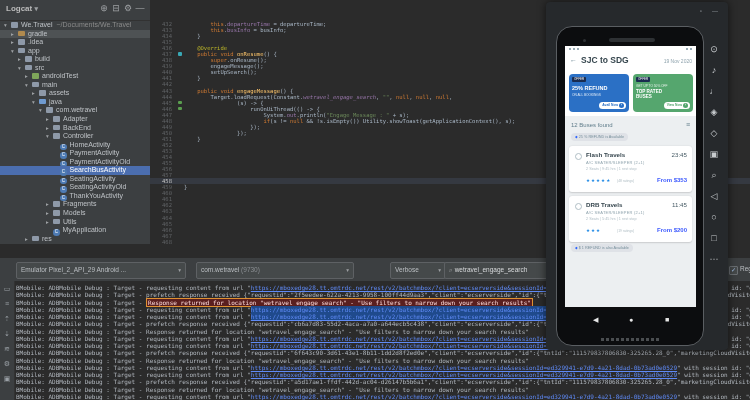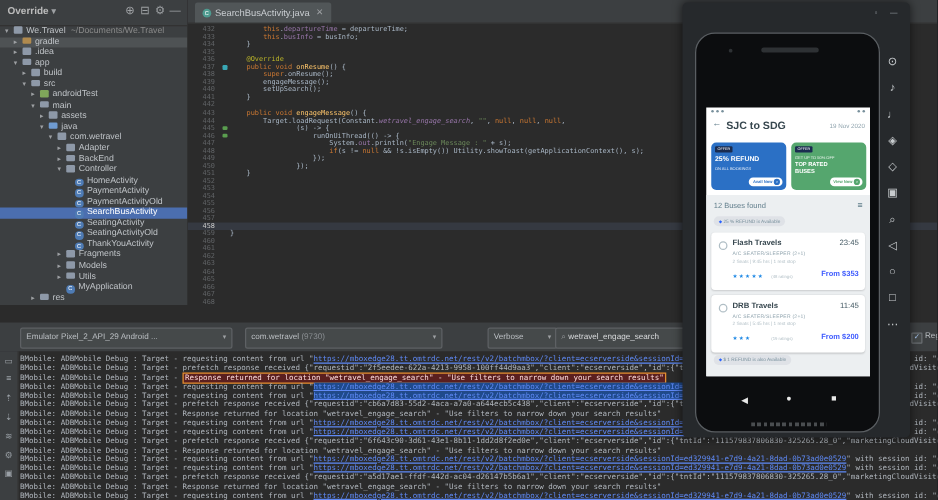--- a/index.html
+++ b/index.html
@@ -65,21 +65,21 @@
   
   .emu{left:546px;top:2px;width:182px;height:348px;background:#26292c;border-radius:4px;z-index:20;
        box-shadow:0 0 8px rgba(0,0,0,.6);}
   .emu .wc{position:absolute;top:6px;font-size:6px;color:#9aa0a6;}
   #emutools{position:absolute;right:2px;top:0;width:24px;height:348px;}
   .eic{position:absolute;left:0;width:24px;text-align:center;font-size:9px;color:#c7cbce;}
   .phone{position:absolute;left:10px;top:24px;width:148px;height:320px;background:#0c0d0f;border:1.5px solid #5a5e62;
          border-radius:16px;box-sizing:border-box;}
   .camdot{position:absolute;left:26px;top:12px;width:3px;height:3px;border-radius:50%;background:#2e3134;}
   .speaker{position:absolute;left:52px;top:11px;width:46px;height:4px;border-radius:2px;background:#2e3134;}
-  .screen{position:absolute;left:8px;top:19px;width:131px;height:215px;background:#ffffff;overflow:hidden;margin-top:40px;}
+  .screen{position:absolute;left:8px;top:19px;width:131px;height:261px;background:#ffffff;overflow:hidden;}
   .sbdot{position:absolute;top:2px;width:2px;height:2px;border-radius:50%;background:#78909c;}
   .appbar-title{position:absolute;left:16px;top:9px;font-size:8.5px;font-weight:bold;color:#37474f;}
   .appbar-back{position:absolute;left:5px;top:10px;font-size:7px;color:#607d8b;}
   .appbar-date{position:absolute;right:4px;top:12px;font-size:5px;color:#90a4ae;}
   .promo{position:absolute;top:28px;width:60px;height:38px;border-radius:4px;}
   .promo .badge{position:absolute;left:3px;top:3px;background:#1a2c50;border-radius:1px;color:#fff;
                 font-size:3px;line-height:5px;padding:0 2px;}
   .promo .l1{position:absolute;left:3px;color:#fff;}
   .promo .l2{position:absolute;left:3px;color:rgba(255,255,255,.85);}
   .promo .pill{position:absolute;right:3px;bottom:3px;background:#fff;border-radius:4px;height:7px;line-height:7px;
@@ -125,21 +125,21 @@
       <div class="lr"><span>BMobile: ADBMobile Debug : Target - </span><span>Response returned for location "wetravel_engage_search" - "Use filters to narrow down your search results"</span></div>
       <div class="lr"><span>BMobile: ADBMobile Debug : Target - </span><span>requesting content from url "</span><span class="url">https://mboxedge28.tt.omtrdc.net/rest/v2/batchmbox/?client=ecserverside&amp;sessionId=ed329941-e7d9-4a21-8dad-0b73ad0e0529</span><span>" with session id: "ed329941-e7d9-4a21-8dad-0b73ad0e0529"</span></div>
       <div class="lr"><span>BMobile: ADBMobile Debug : Target - </span><span>requesting content from url "</span><span class="url">https://mboxedge28.tt.omtrdc.net/rest/v2/batchmbox/?client=ecserverside&amp;sessionId=ed329941-e7d9-4a21-8dad-0b73ad0e0529</span><span>" with session id: "ed329941-e7d9-4a21-8dad-0b73ad0e0529"</span></div>
       <div class="lr"><span>BMobile: ADBMobile Debug : Target - </span><span>prefetch response received {"requestid":"a5d17ae1-ffdf-442d-ac04-d26147b5b6a1","client":"ecserverside","id":{"tntId":"111579837806830-325265.28_0","marketingCloudVisitorId":"5479745278"</span></div>
       <div class="lr"><span>BMobile: ADBMobile Debug : Target - </span><span>Response returned for location "wetravel_engage_search" - "Use filters to narrow down your search results"</span></div>
       <div class="lr"><span>BMobile: ADBMobile Debug : Target - </span><span>requesting content from url "</span><span class="url">https://mboxedge28.tt.omtrdc.net/rest/v2/batchmbox/?client=ecserverside&amp;sessionId=ed329941-e7d9-4a21-8dad-0b73ad0e0529</span><span>" with session id: "ed329941-e7d9-4a21-8dad-0b73ad0e0529"</span></div>
     </div>
 
   <div class="abs project">
     <div class="pheader">
-      <span class="ttl"><span>Override</span> <span class="caret">▾</span></span>
+      <span class="ttl"><span>Logcat</span> <span class="caret">▾</span></span>
       <span id="pheadicons"></span>
     <span class="hic" style="left: 98px;">⊕</span><span class="hic" style="left: 110px;">⊟</span><span class="hic" style="left: 122px;">⚙</span><span class="hic" style="left: 134px;">—</span></div>
     <div id="tree">
         <div class="tr" style="padding-left: 4px;"><span class="ar">▾</span><span class="fold" style="background: rgb(142, 153, 168);"></span><span>We.Travel</span><span class="sfx">~/Documents/We.Travel</span></div>
         <div class="tr hov" style="padding-left: 11px;"><span class="ar">▸</span><span class="fold" style="background: rgb(176, 138, 78);"></span><span>gradle</span></div>
         <div class="tr" style="padding-left: 11px;"><span class="ar">▸</span><span class="fold" style="background: rgb(142, 153, 168);"></span><span>.idea</span></div>
         <div class="tr" style="padding-left: 11px;"><span class="ar">▾</span><span class="fold" style="background: rgb(142, 153, 168);"></span><span>app</span></div>
         <div class="tr" style="padding-left: 18px;"><span class="ar">▸</span><span class="fold" style="background: rgb(142, 153, 168);"></span><span>build</span></div>
         <div class="tr" style="padding-left: 18px;"><span class="ar">▾</span><span class="fold" style="background: rgb(142, 153, 168);"></span><span>src</span></div>
         <div class="tr" style="padding-left: 25px;"><span class="ar">▸</span><span class="fold" style="background: rgb(127, 166, 90);"></span><span>androidTest</span></div>
@@ -159,27 +159,20 @@
         <div class="tr" style="padding-left: 53px;"><span class="ar"></span><span class="cls">C</span><span>ThankYouActivity</span></div>
         <div class="tr" style="padding-left: 46px;"><span class="ar">▸</span><span class="fold" style="background: rgb(142, 153, 168);"></span><span>Fragments</span></div>
         <div class="tr" style="padding-left: 46px;"><span class="ar">▸</span><span class="fold" style="background: rgb(142, 153, 168);"></span><span>Models</span></div>
         <div class="tr" style="padding-left: 46px;"><span class="ar">▸</span><span class="fold" style="background: rgb(142, 153, 168);"></span><span>Utils</span></div>
         <div class="tr" style="padding-left: 46px;"><span class="ar"></span><span class="cls">C</span><span>MyApplication</span></div>
         <div class="tr" style="padding-left: 25px;"><span class="ar">▸</span><span class="fold" style="background: rgb(142, 153, 168);"></span><span>res</span></div>
       </div>
   </div>
 
   <div class="abs editor">
-    <div class="tabbar">
-      <div class="tab">
-        <span class="ci">C</span>
-        <span class="tl">SearchBusActivity.java</span>
-        <span class="x">✕</span>
-      </div>
-    </div>
     <div id="code">
         <div class="ln"><span class="num">432</span><span class="mk"></span><span class="cd"><span>        </span><span class="kw">this</span><span>.</span><span class="fld">departureTime</span><span> = departureTime;</span></span></div>
         <div class="ln"><span class="num">433</span><span class="mk"></span><span class="cd"><span>        </span><span class="kw">this</span><span>.</span><span class="fld">busInfo</span><span> = busInfo;</span></span></div>
         <div class="ln"><span class="num">434</span><span class="mk"></span><span class="cd"><span>    }</span></span></div>
         <div class="ln"><span class="num">435</span><span class="mk"></span><span class="cd"></span></div>
         <div class="ln"><span class="num">436</span><span class="mk"></span><span class="cd"><span>    </span><span class="ann">@Override</span></span></div>
         <div class="ln"><span class="num">437</span><span class="mk"><i style="background: rgb(57, 168, 181);"></i></span><span class="cd"><span>    </span><span class="kw">public void </span><span class="mth">onResume</span><span>() {</span></span></div>
         <div class="ln"><span class="num">438</span><span class="mk"></span><span class="cd"><span>        </span><span class="kw">super</span><span>.onResume();</span></span></div>
         <div class="ln"><span class="num">439</span><span class="mk"></span><span class="cd"><span>        engageMessage();</span></span></div>
         <div class="ln"><span class="num">440</span><span class="mk"></span><span class="cd"><span>        setUpSearch();</span></span></div>

